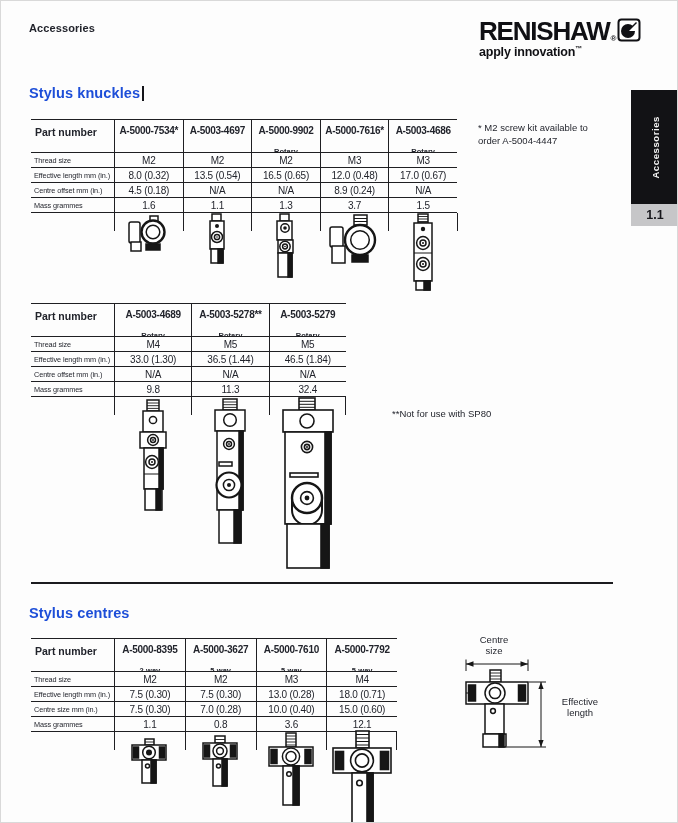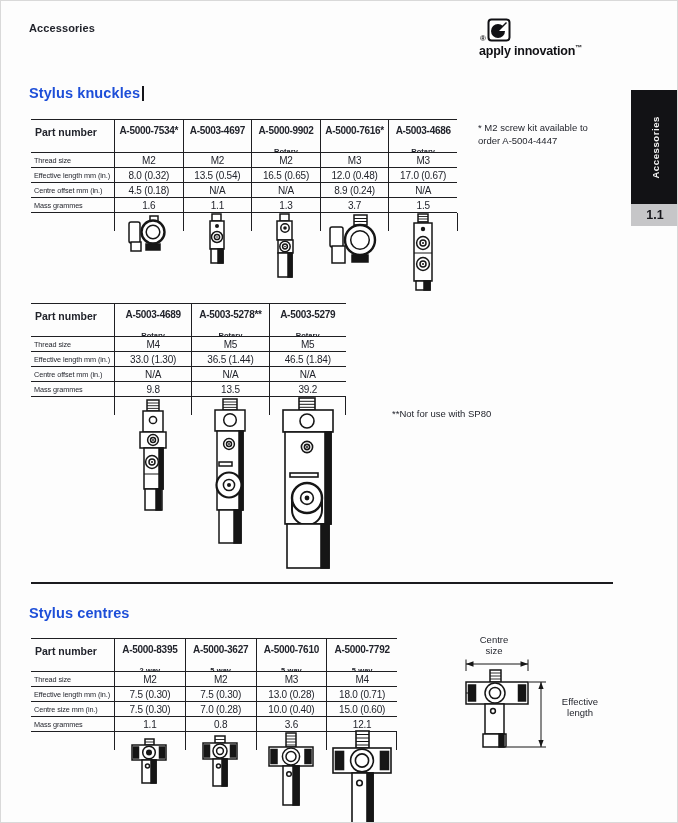--- a/index.html
+++ b/index.html
@@ -66,20 +66,21 @@
 </style>
 </head>
 <body>
 
 <div class="page">
 
   <div class="abs eyebrow">Accessories</div>
 
   <div class="abs logo">
     <div class="brand-row">
+      <span class="brand">RENISHAW</span>
       <span class="reg">®</span>
       <svg width="24" height="24" viewBox="0 0 24 24">
         <rect x="1.5" y="1.5" width="21" height="21" rx="3" fill="#fff" stroke="#101014" stroke-width="2"></rect>
         <circle cx="11" cy="13" r="7" fill="#101014"></circle>
         <path d="M11 13 L20 4 L20 13 Z" fill="#ffffff"></path>
         <path d="M11 13 L19.5 4.5" stroke="#101014" stroke-width="1.4"></path>
       </svg>
     </div>
     <div class="tagline"><span>apply innovation</span><span class="tm">™</span></div>
   </div>
@@ -247,22 +248,22 @@
     <div class="c v rb bl">36.5 (1.44)</div>
     <div class="c v rb bl">46.5 (1.84)</div>
 
     <div class="c l rb">Centre offset mm (in.)</div>
     <div class="c v rb bl">N/A</div>
     <div class="c v rb bl">N/A</div>
     <div class="c v rb bl">N/A</div>
 
     <div class="c l rb">Mass grammes</div>
     <div class="c v rb bl">9.8</div>
-    <div class="c v rb bl">13.5</div>
-    <div class="c v rb bl">39.2</div>
+    <div class="c v rb bl">11.3</div>
+    <div class="c v rb bl">32.4</div>
   </div>
 
   <div class="imgrow" style="left:30px;top:396px;width:315px;height:20px;">
     <div class="tick" style="left:83px"></div>
       <div class="tick" style="left:160.3px"></div>
     <div class="tick" style="left:237.7px"></div>
       <div class="tick" style="left:314.3px"></div>
   </div>
 
   <svg class="abs" style="left:134px;top:398px" width="36" height="112" viewBox="0 0 36 112">

